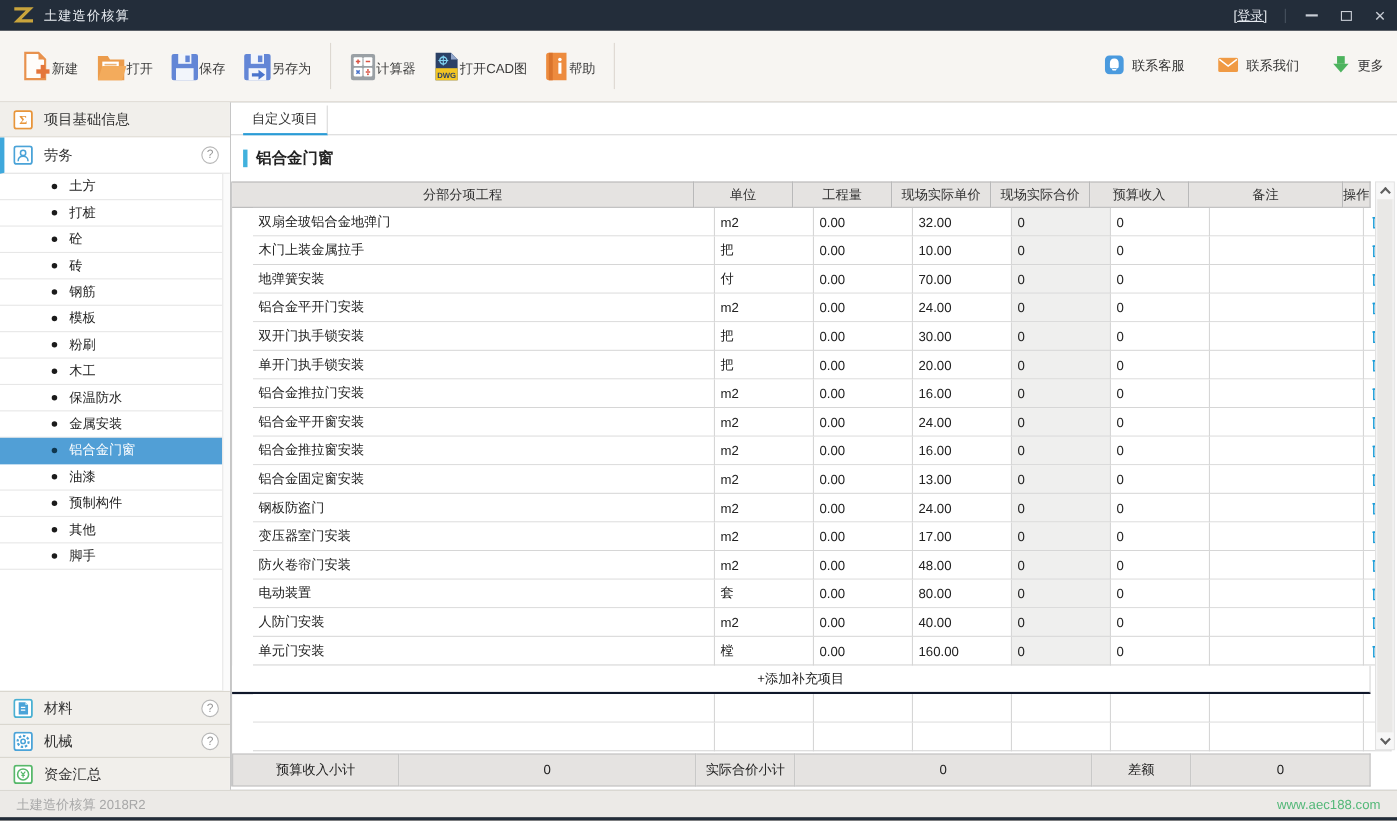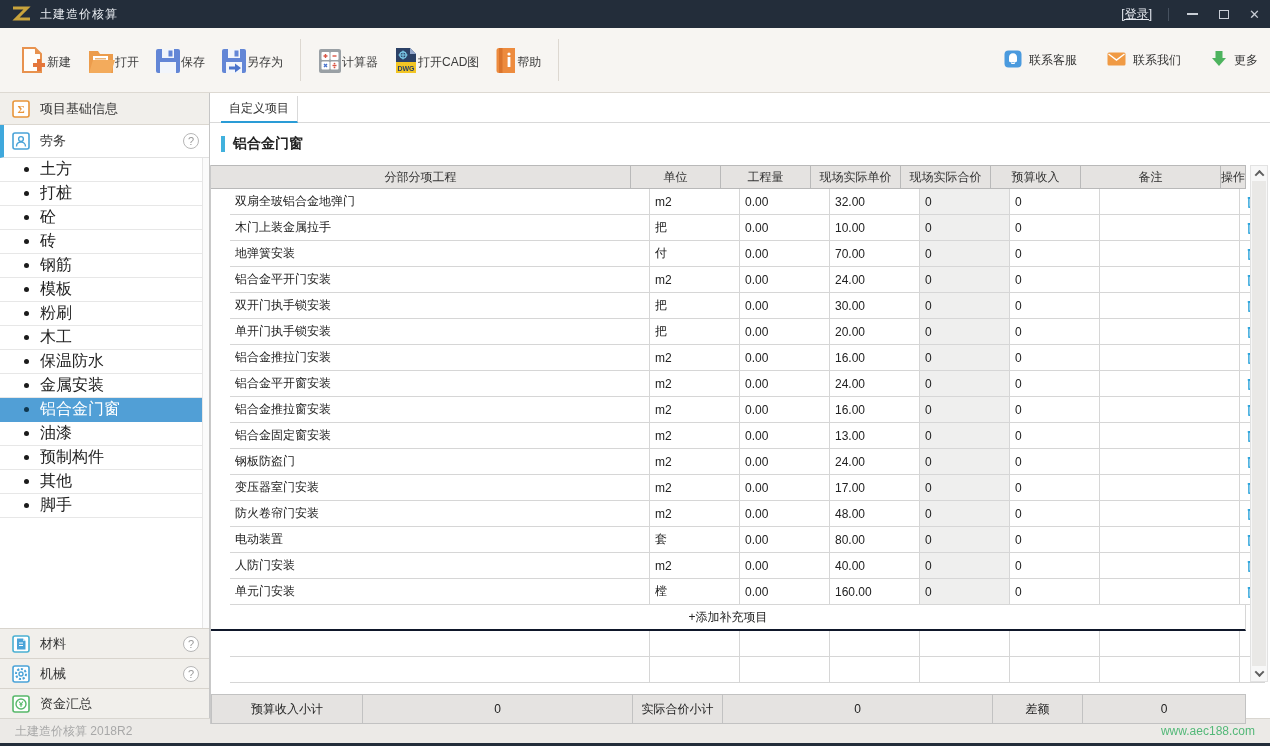--- a/index.html
+++ b/index.html
@@ -30,21 +30,21 @@
   .tb-link { display:flex; align-items:center; gap:7px; font-size:12px; color:#333; margin-left:30px; cursor:pointer; }
   
   .body { display:flex; height:625px; }
   .sidebar { width:210px; border-right:1px solid #c6c6c6; background:#fff; display:flex; flex-direction:column; position:relative; }
   .side-group { height:32px; background:#f1efeb; border-bottom:1px solid #dbd7d0; display:flex; align-items:center; padding:0 10px 0 12px; font-size:13px; color:#333; gap:10px; cursor:pointer; }
   .side-group.bottom { border-bottom:none; border-top:1px solid #d8d4cd; height:30px; }
   .labor-head { height:33px; background:#fff; border-bottom:1px solid #e2e2e2; border-left:4px solid #3fa8dc; display:flex; align-items:center; padding:0 10px 0 8px; gap:10px; font-size:13px; color:#333; cursor:pointer; }
   .help-ic { margin-left:auto; width:16px; height:16px; border:1px solid #b7b7b7; border-radius:50%; color:#9a9a9a; font-size:11px; display:flex; align-items:center; justify-content:center; cursor:pointer; background:#fff; }
   .sq-ic { width:18px; height:18px; border-radius:2px; display:flex; align-items:center; justify-content:center; flex:none; }
   .side-items { }
-  .side-item { height:24px; border-bottom:1px solid #e7e7e7; display:flex; align-items:center; padding-left:24px; font-size:16px; color:#222; cursor:pointer; width:202px; }
+  .side-item { height:24px; border-bottom:1px solid #e7e7e7; display:flex; align-items:center; padding-left:47px; font-size:12px; color:#222; cursor:pointer; width:202px; }
   .side-item .bullet { width:5px; height:5px; border-radius:50%; background:#1b1b1b; margin-right:11px; flex:none; }
   .side-item.selected { background:#519fd6; color:#fff; border-bottom-color:#519fd6; }
   .side-item.selected .bullet { background:#10374f; }
   .side-spacer { flex:1; }
   .side-scroll { position:absolute; right:0; top:65px; height:470px; width:7px; background:#fbfbfb; border-left:1px solid #e6e6e6; }
   
   .content { flex:1; position:relative; background:#fff; }
   .tabbar { height:30px; border-bottom:1px solid #d9d9d9; display:flex; align-items:flex-end; position:relative; }
   .tab { margin-left:11px; width:77px; height:27px; margin-bottom:-1px; background:#fff; border-right:1px solid #d9d9d9; border-bottom:2px solid #2a9cd6; display:flex; align-items:center; justify-content:center; font-size:12px; color:#333; z-index:1; cursor:pointer; }
   .section-head { height:42px; display:flex; align-items:center; padding-left:11px; }
@@ -52,21 +52,21 @@
   .section-title { font-size:14px; font-weight:bold; color:#222; }
   .table-wrap { position:absolute; left:0; top:72px; width:1036px; border-left:1px solid #c9c9c9; }
   .thead, .tr { display:grid; grid-template-columns:420px 90px 90px 90px 90px 90px 140px 25px; }
   .th { height:24px; background:#e5e3e1; border-right:1px solid #b9b9b9; border-bottom:1px solid #b9b9b9; border-top:1px solid #b9b9b9; font-size:12px; color:#333; display:flex; align-items:center; justify-content:center; overflow:hidden; }
   .tr { height:26px;margin-left:19px; }
   .td { border-right:1px solid #d6d6d6; border-bottom:1px solid #d6d6d6; font-size:12px; color:#222; display:flex; align-items:center; padding:0 5px; overflow:hidden; white-space:nowrap; background:#fff; }
   .td.ro { background:#efefee; }
   .td.op { justify-content:center; padding:0; }
   .trash { display:flex; cursor:pointer; }
   .add-row { height:26px; border-right:1px solid #d6d6d6; border-bottom:2px solid #0f172a; display:flex; align-items:center; justify-content:center; font-size:12px; color:#222; cursor:pointer; background:#fff; }
-  .summary { display:grid; grid-template-columns:152px 270px 90px 270px 90px 163px; margin-top:11px; }
+  .summary { display:grid; grid-template-columns:152px 270px 90px 270px 90px 163px; margin-top:2px; }
   .sum-cell { height:30px; background:#e5e3e1; border-top:1px solid #c2c2c2; border-bottom:1px solid #c2c2c2; border-right:1px solid #c2c2c2; display:flex; align-items:center; justify-content:center; font-size:12px; color:#222; }
   .sum-cell:first-child { border-left:1px solid #c2c2c2; }
   .vscroll { position:absolute; right:2px; top:72px; width:18px; height:517px; background:#f7f7f7; border:1px solid #e2e2e2; }
   .scroll-btn { position:absolute; left:0; width:16px; height:15px; display:flex; align-items:center; justify-content:center; cursor:pointer; background:#f7f7f7; z-index:1; }
   .scroll-btn.up { top:0; }
   .scroll-btn.down { bottom:0; }
   .chev { width:7px; height:7px; border-left:2px solid #5f5f5f; border-top:2px solid #5f5f5f; }
   .chev.u { transform:rotate(45deg) translate(1px,1px); }
   .chev.d { transform:rotate(225deg) translate(1px,1px); }
   .scroll-thumb { position:absolute; left:1px; right:1px; top:15px; bottom:15px; background:#e9e8e6; cursor:pointer; }

